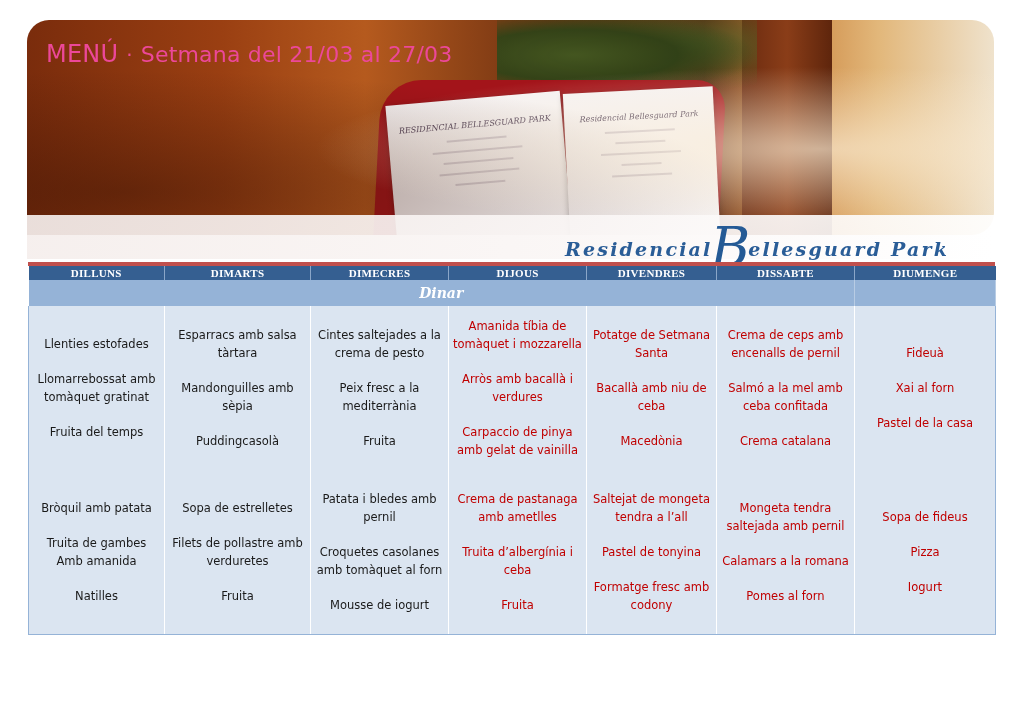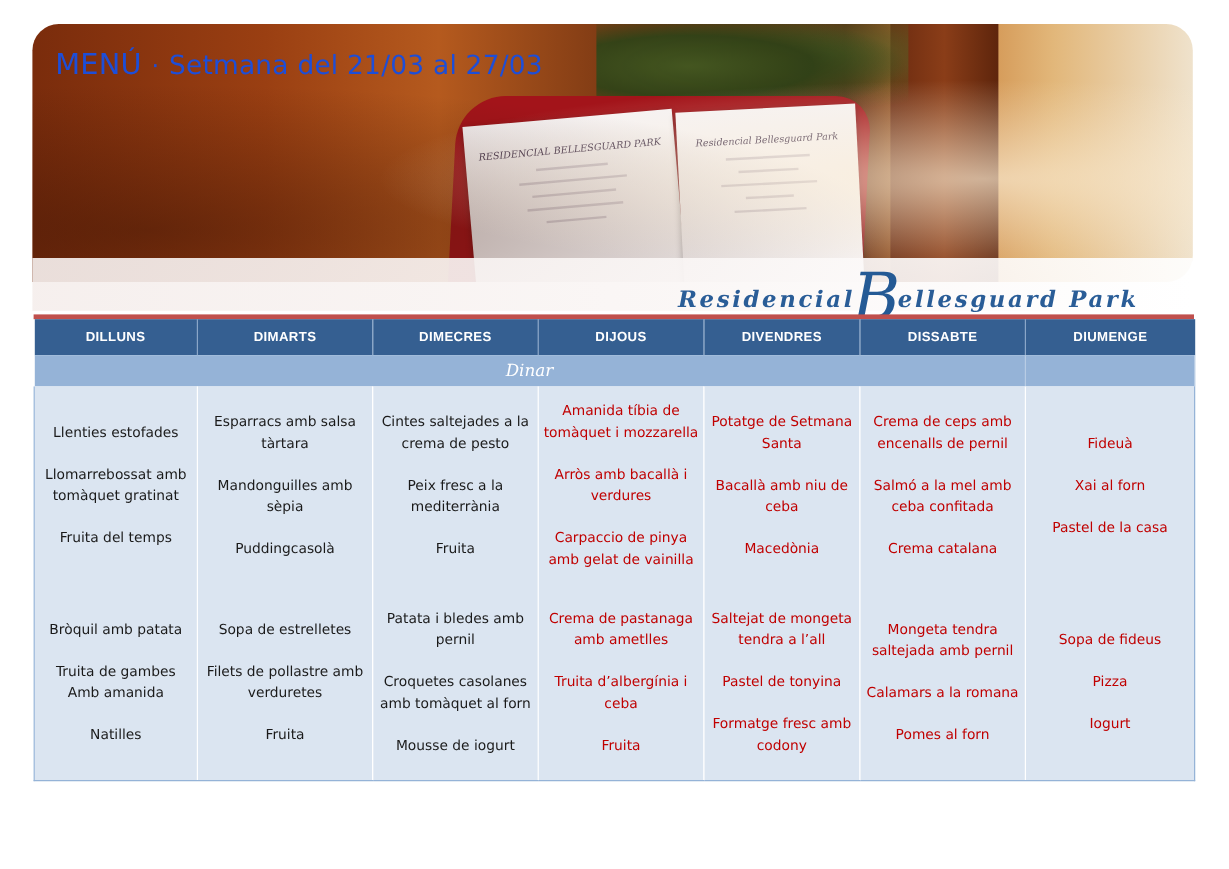--- a/index.html
+++ b/index.html
@@ -20,21 +20,21 @@
   .stand { position:absolute; left:350px; top:60px; width:345px; height:170px;
     background:#a3141a; border-radius:40px 30px 0 0; transform:skewX(-3deg); }
   .paper { position:absolute; background:#f6f3f4; box-shadow:0 2px 6px rgba(0,0,0,0.3); }
   .paper.p1 { left:365px; top:78px; width:175px; height:160px; transform:rotate(-5deg); }
   .paper.p2 { left:540px; top:70px; width:150px; height:165px; transform:rotate(-3deg); }
   .paper .ptitle { font-family:"DejaVu Serif", serif; font-style:italic; font-size:8px; color:#40304a; text-align:center; margin-top:22px; }
   .paper .pline { height:2px; background:#cfc8d0; margin:9px auto 0; }
   .pillar { position:absolute; left:715px; top:0; width:90px; height:215px; background:linear-gradient(90deg,#6b2b10,#8a3d18,#5e250c); }
 
   .title {
-    position:absolute; left:46px; top:40px; color:#1d4ed8;
+    position:absolute; left:46px; top:40px; color:#ec4899;
     font-family:"DejaVu Sans", sans-serif; font-size:22px; letter-spacing:0.2px; white-space:nowrap;
   }
   .title .main { font-size:24px; }
   .title .dot { margin:0 8px; font-size:20px; }
 
   .infobar {
     position:absolute; left:27px; top:215px; width:967px; height:44px;
     background:linear-gradient(90deg, rgba(245,238,236,0.92) 0%, rgba(250,246,245,0.92) 55%, rgba(255,255,255,0.9) 100%);
     border-radius:0 0 0 0;
   }
@@ -45,30 +45,30 @@
   }
   .logo .bigb { font-size:54px; font-weight:normal; color:#245a95; position:relative; top:10px; margin:0 -2px; letter-spacing:0; }
 
   .redline { position:absolute; left:28px; top:262px; width:967px; height:4px; background:#c0504d; }
 
   table.menu {
     position:absolute; left:28px; top:266px; width:967px; border-collapse:collapse; table-layout:fixed;
     font-family:"DejaVu Sans", sans-serif;
   }
   table.menu th {
-    background:#355f91; color:#ffffff; font-family:Liberation Sans, sans-serif; font-weight:bold; font-size:11px;
-    height:30px; border-right:1px solid #8aa6c8; text-align:center; padding:0; letter-spacing:0.3px;
+    background:#355f91; color:#ffffff; font-family:Liberation Serif, serif; font-weight:bold; font-size:11px;
+    height:14px; border-right:1px solid #8aa6c8; text-align:center; padding:0; letter-spacing:0.3px;
   }
   table.menu th:last-child { border-right:none;margin-left:48px; }
   table.menu tr.band td {
     background:#95b3d7; height:26px; padding:0; color:#ffffff;
     font-family:"DejaVu Serif", serif; font-style:italic; font-size:14px;
     border-right:1px solid #b8cce4;
   }
-  table.menu tr.band td.band-label { text-align:center; }
+  table.menu tr.band td.band-label { text-align:center;font-weight:bold; }
   table.menu tr.body td {
     background:#dbe5f1; vertical-align:middle; text-align:center; padding:0 4px;
     border-right:1px solid #ffffff; font-size:11.5px; color:#1a1a1a; line-height:18px;
   }
   table.menu tr.body td:first-child { border-left:1px solid #95b3d7;margin-left:44px; }
   table.menu tr.body td:last-child { border-right:1px solid #95b3d7; }
   table.menu tr.body.last td { border-bottom:1px solid #95b3d7; }
   table.menu tr.body td.red { color:#c00000; }
   .dish { display:block; margin:17px 0; }
   .dish:first-child { margin-top:0; }

